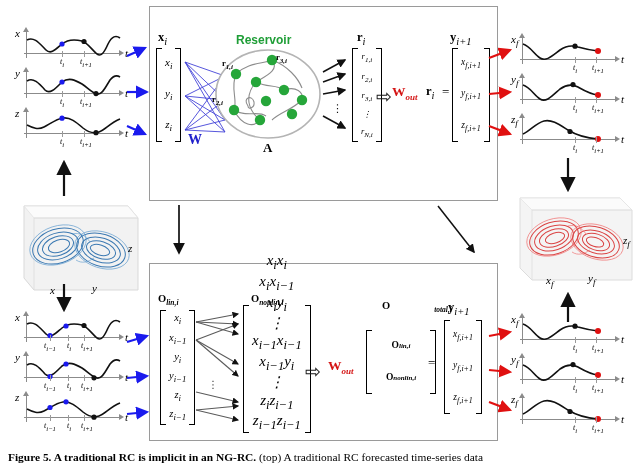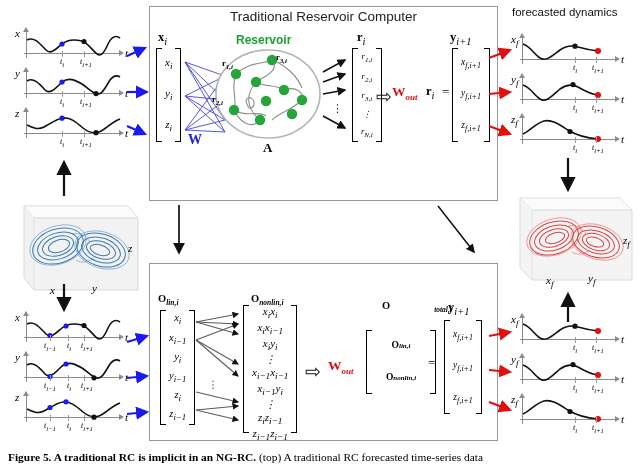--- a/index.html
+++ b/index.html
@@ -61,26 +61,24 @@
   
   .lorenz{position:absolute;}
   .lorenz .axlab{position:absolute;font-size:11px;}
 </style>
 </head>
 <body>
 
 <div class="fig">
 
   <div class="panel" style="left:149px;top:6px;width:349px;height:195px;"></div>
-  <div class="panel-title" style="left:149px;top:9px;width:349px;">Traditional Reservoir Computer</div>
 
   <div class="panel" style="left:149px;top:263px;width:349px;height:178px;"></div>
 
 
-  <div class="sect-label" style="left:512px;top:6px;">forecasted dynamics</div>
 
   <div class="ts" style="left:16px;top:26px;">
     <div class="axisx"></div>
       <div class="axisy"></div>
       <div class="arrx"></div>
       <div class="arry"></div>
     <svg width="112" height="42" viewBox="0 0 112 42">
       <path d="M11,14 C18,10 24,18 30,24 C35,29 40,23 46,18 C52,13 58,13 66,15 C72,17 76,24 81,28 C85,31 88,27 92,18 C96,10 100,9 104,12" fill="none" stroke="#111" stroke-width="1.6"></path>
       <circle cx="46" cy="18" r="2.6" fill="#1a1aee"></circle>
       <circle cx="68" cy="15.5" r="2.6" fill="#111"></circle>
@@ -390,21 +388,21 @@
       <line x1="2" y1="86" x2="44" y2="96" marker-end="url(#blkarr2)"></line>
       <line x1="2" y1="104" x2="44" y2="100" marker-end="url(#blkarr2)"></line>
       <line x1="2" y1="104" x2="44" y2="114" marker-end="url(#blkarr2)"></line>
     </g>
     <text x="14" y="82" font-size="10" fill="#333">⋮</text>
   </svg>
 
   <div class="ser bold abs" style="left:251px;top:293px;font-size:10.5px;">O<sub class="ital" style="font-weight:bold;font-size:7.5px;">nonlin,i</sub></div>
   <div class="mat" style="left:243px;top:305px;height:128px;">
     <div class="brk brkL"></div>
-    <div class="cells ser ital" style="font-size:11px;height:128px;justify-content:space-between;font-style:italic;">
+    <div class="cells ser ital" style="font-size:15px;height:128px;justify-content:flex-end;font-style:italic;">
       <div>x<sub>i</sub>x<sub>i</sub></div>
       <div>x<sub>i</sub>x<sub>i−1</sub></div>
       <div>x<sub>i</sub>y<sub>i</sub></div>
       <div>⋮</div>
       <div>x<sub>i−1</sub>x<sub>i−1</sub></div>
       <div>x<sub>i−1</sub>y<sub>i</sub></div>
       <div>⋮</div>
       <div>z<sub>i</sub>z<sub>i−1</sub></div>
       <div>z<sub>i−1</sub>z<sub>i−1</sub></div>
     </div>

